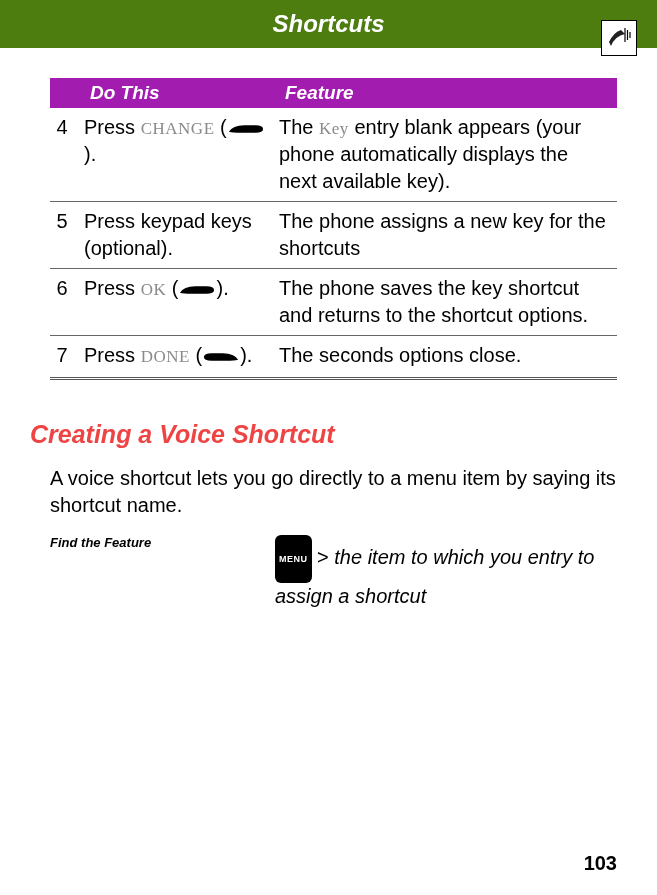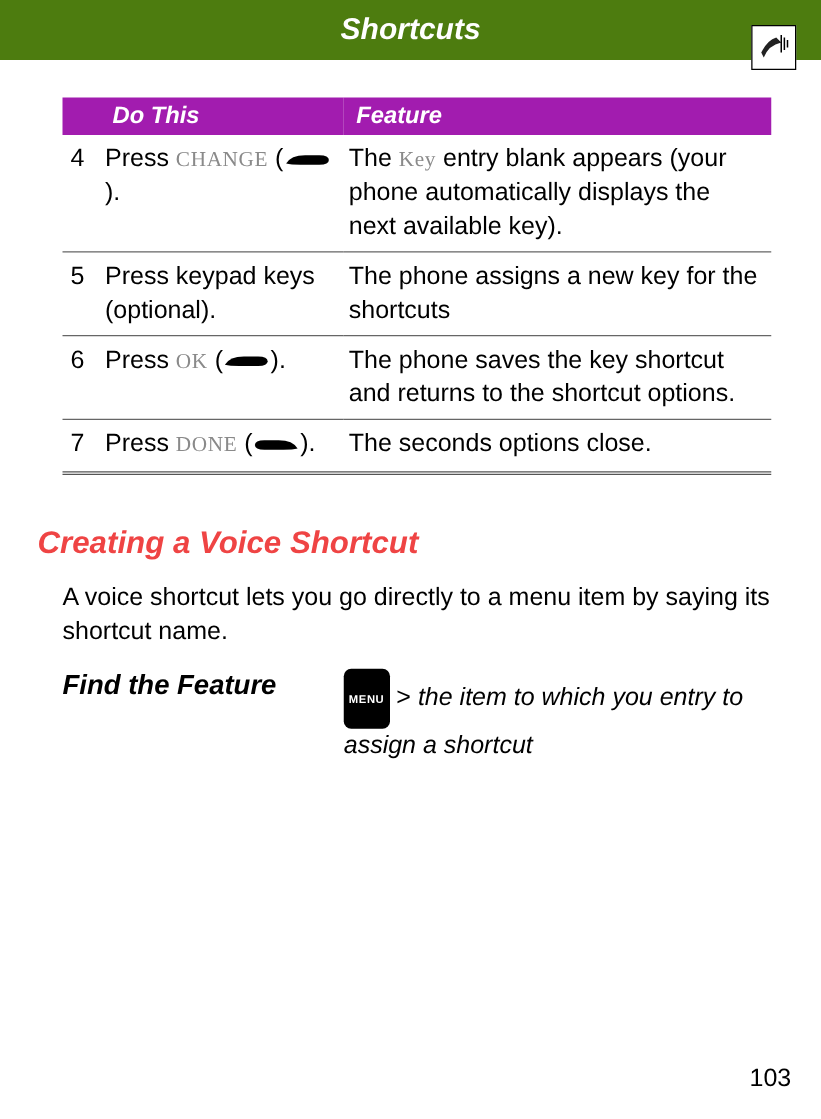--- a/index.html
+++ b/index.html
@@ -92,21 +92,21 @@
     }
     .find-feature-row {
       display: flex;
       margin-top: 14px;
     }
     .find-label {
       width: 225px;
       font-family: Arial, sans-serif;
       font-weight: bold;
       font-style: italic;
-      font-size: 22px;
+      font-size: 13px;
     }
     .find-value {
       flex: 1;
       font-size: 20px;
       line-height: 1.35;
     }
     .menu-key {
       display: inline-block;
       background: #000;
       color: #fff;
@@ -126,24 +126,24 @@
       font-size: 17px;
       letter-spacing: 0.5px;
     }
     .soft-key-icon {
       display: inline-block;
       vertical-align: middle;
     }
     .page-num {
       position: absolute;
       bottom: 20px;
-      right: 24px;
+      right: 40px;
       font-size: 20px;
       font-family: "Helvetica Neue", Arial, sans-serif;
-      font-weight: 400;
+      font-weight: 700;
     }
     .dbl-rule {
       border-top: 1px solid #555;
       border-bottom: 1px solid #555;
       height: 3px;
       margin-top: 2px;
     }
   </style>
 </head>
 <body>

